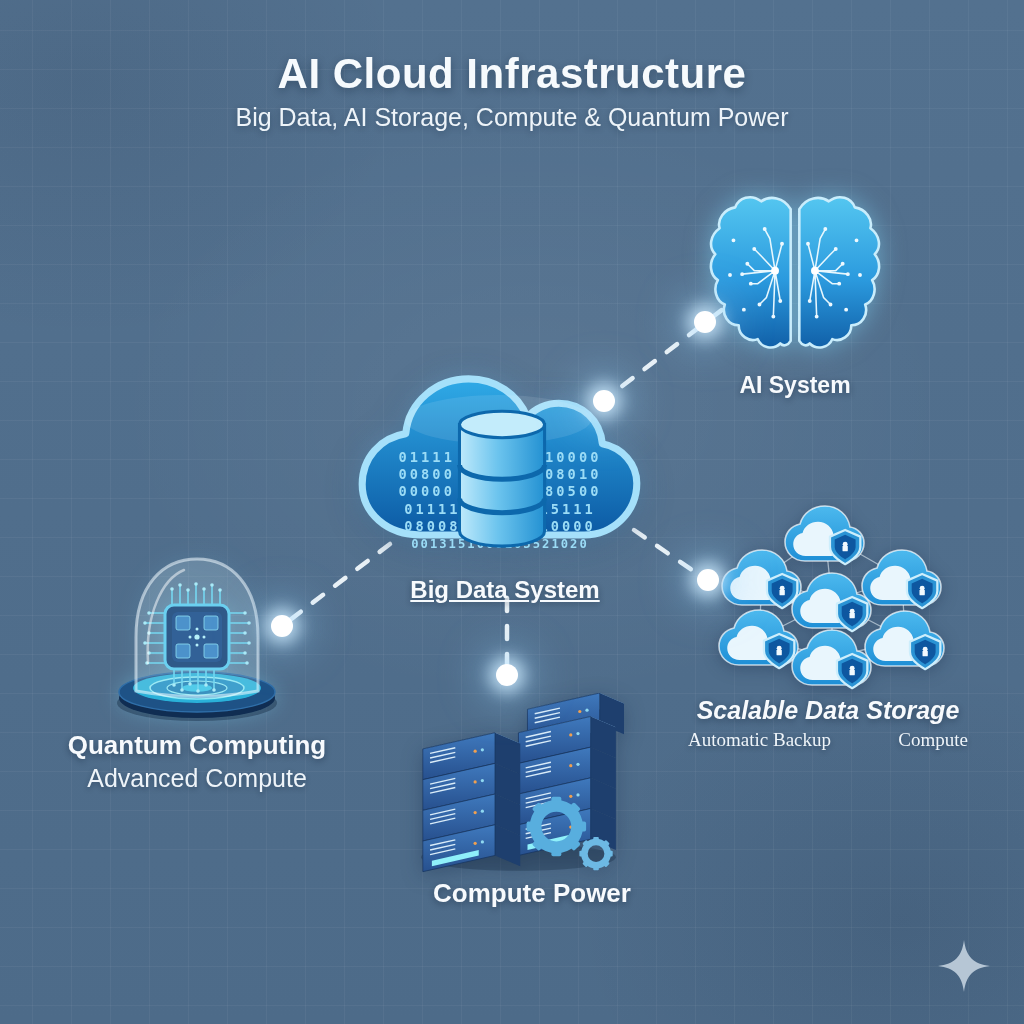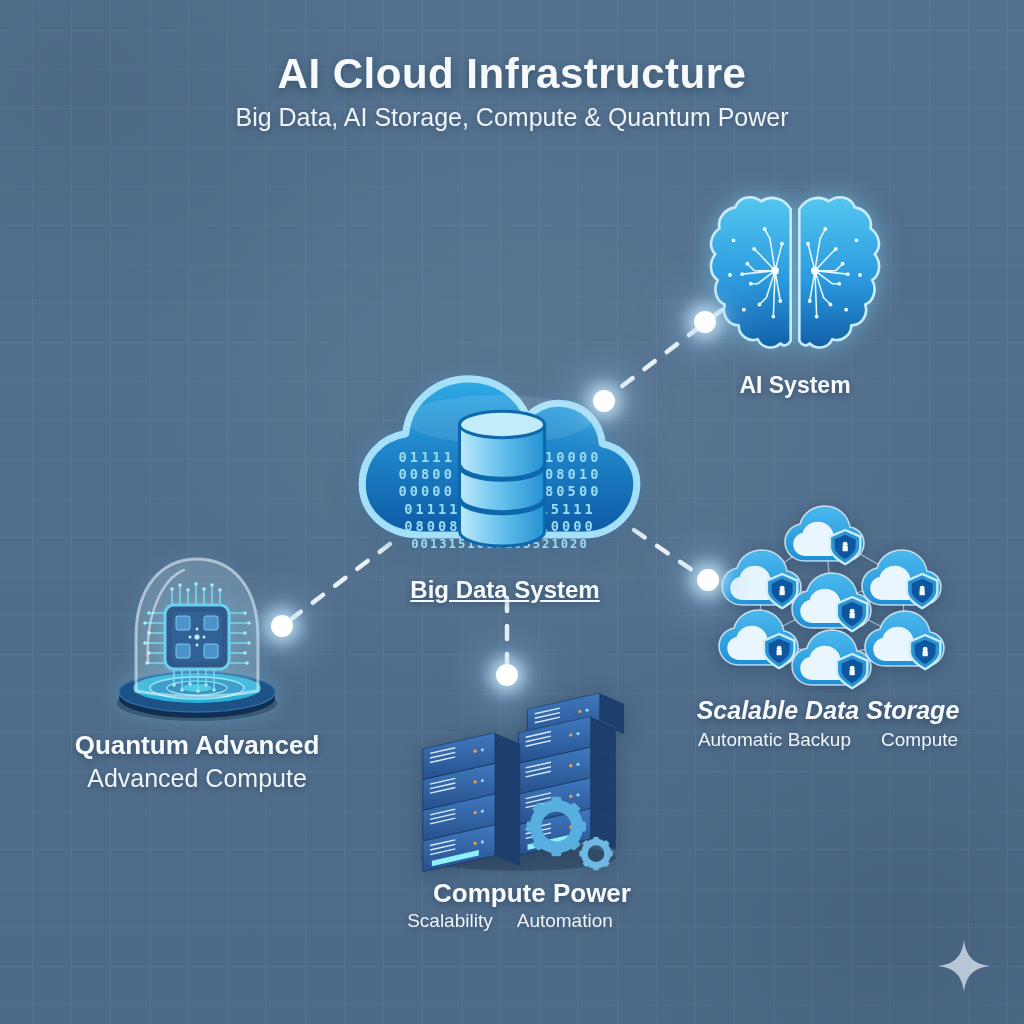--- a/index.html
+++ b/index.html
@@ -18,21 +18,21 @@
   .abs{position:absolute;}
   h1.title{position:absolute;left:0;top:50px;width:1024px;margin:0;text-align:center;
      font-size:42px;font-weight:700;color:#f6fafd;letter-spacing:.5px;
      text-shadow:0 3px 8px rgba(10,25,45,.35);}
   .subtitle{position:absolute;left:0;top:103px;width:1024px;text-align:center;
      font-size:25px;font-weight:400;color:#eef4f9;text-shadow:0 2px 6px rgba(10,25,45,.3);}
   .nodelabel{position:absolute;text-align:center;color:#f7fafd;font-weight:700;
      text-shadow:0 2px 6px rgba(10,25,45,.4);}
   .sublabel{position:absolute;text-align:center;color:#eef4f9;font-weight:400;
      text-shadow:0 2px 5px rgba(10,25,45,.35);}
-  .features{display:flex;justify-content:center;gap:30px;}
+  .features{display:flex;justify-content:space-between;gap:30px;font-family:Liberation Serif, serif;}
   .connectors{position:absolute;inset:0;pointer-events:none;}
   .dot{position:absolute;width:22px;height:22px;border-radius:50%;background:#ffffff;
        box-shadow:0 0 16px 7px rgba(205,235,255,.8), 0 0 40px 18px rgba(150,210,250,.35);}
   .cloud-svg{filter:drop-shadow(0 6px 16px rgba(8,35,70,.35)) drop-shadow(0 0 10px rgba(140,210,250,.35));}
   .brain-svg{filter:drop-shadow(0 0 12px rgba(130,215,250,.5));}
   .dome-svg{filter:drop-shadow(0 0 10px rgba(120,210,240,.35));}
   .storage-svg{filter:drop-shadow(0 3px 8px rgba(10,30,60,.3));}
   .servers-svg{filter:drop-shadow(0 4px 10px rgba(10,30,60,.3));}
 </style>
 </head>
@@ -186,21 +186,21 @@
       <rect x="92" y="99" width="14" height="14" rx="2" fill="#2e7fc2" stroke="#7fdcf4" stroke-width="0.8"></rect>
       <circle cx="85" cy="92" r="2.6" fill="#aef0fa"></circle>
         <circle cx="85" cy="84" r="1.5" fill="#aef0fa"></circle>
       <circle cx="85" cy="100" r="1.5" fill="#aef0fa"></circle>
         <circle cx="78" cy="92" r="1.5" fill="#aef0fa"></circle>
       <circle cx="92" cy="92" r="1.5" fill="#aef0fa"></circle>
     </g>
     <path d="M24,146 L24,92 C24,40 51,14 85,14 C119,14 146,40 146,92 L146,146 Q85,157 24,146 Z" fill="rgba(223,241,252,0.17)" stroke="rgba(240,250,255,0.55)" stroke-width="3"></path>
     <path d="M36,118 C33,70 50,34 72,25" fill="none" stroke="rgba(255,255,255,0.5)" stroke-width="2.5" stroke-linecap="round"></path>
   </svg>
-  <div class="nodelabel" style="left:62px;top:730px;width:270px;font-size:26px;">Quantum Advanced</div>
+  <div class="nodelabel" style="left:62px;top:730px;width:270px;font-size:26px;">Quantum Computing</div>
   <div class="sublabel" style="left:62px;top:764px;width:270px;font-size:25px;">Advanced Compute</div>
 
   <svg class="abs servers-svg" style="left:412px;top:693px;" width="212" height="185" viewBox="0 0 235 205" preserveAspectRatio="none">
     <defs>
       <linearGradient id="fg" x1="0" y1="0" x2="0" y2="1">
         <stop offset="0" stop-color="#3f79bd"></stop>
           <stop offset="1" stop-color="#27508e"></stop>
       </linearGradient>
       <g id="unit">
         <path d="M80,0 L108,12 L108,46 L80,34 Z" fill="#1e3f6e"></path>
@@ -253,24 +253,20 @@
         <rect x="-5.5" y="-33" width="11" height="13" rx="2" transform="rotate(135)"></rect>
         <rect x="-5.5" y="-33" width="11" height="13" rx="2" transform="rotate(180)"></rect>
         <rect x="-5.5" y="-33" width="11" height="13" rx="2" transform="rotate(225)"></rect>
         <rect x="-5.5" y="-33" width="11" height="13" rx="2" transform="rotate(270)"></rect>
         <rect x="-5.5" y="-33" width="11" height="13" rx="2" transform="rotate(315)"></rect>
       </g>
       <circle r="23" fill="none" stroke="#6db9e4" stroke-width="13"></circle>
     </g>
   </svg>
   <div class="nodelabel" style="left:417px;top:878px;width:230px;font-size:26px;">Compute Power</div>
-  <div class="sublabel features" style="left:385px;top:910px;width:250px;font-size:19px;gap:24px;">
-    <span>Scalability</span>
-    <span>Automation</span>
-  </div>
 
   <div class="dot" style="left:593px;top:390px;"></div>
   <div class="dot" style="left:694px;top:311px;"></div>
   <div class="dot" style="left:271px;top:615px;"></div>
   <div class="dot" style="left:697px;top:569px;"></div>
   <div class="dot" style="left:496px;top:664px;"></div>
 
   <svg class="abs" style="left:938px;top:940px;" width="52" height="52" viewBox="0 0 100 100">
     <path d="M50,0 C54,32 68,46 100,50 C68,54 54,68 50,100 C46,68 32,54 0,50 C32,46 46,32 50,0 Z" fill="#b6c6d5"></path>
   </svg>

